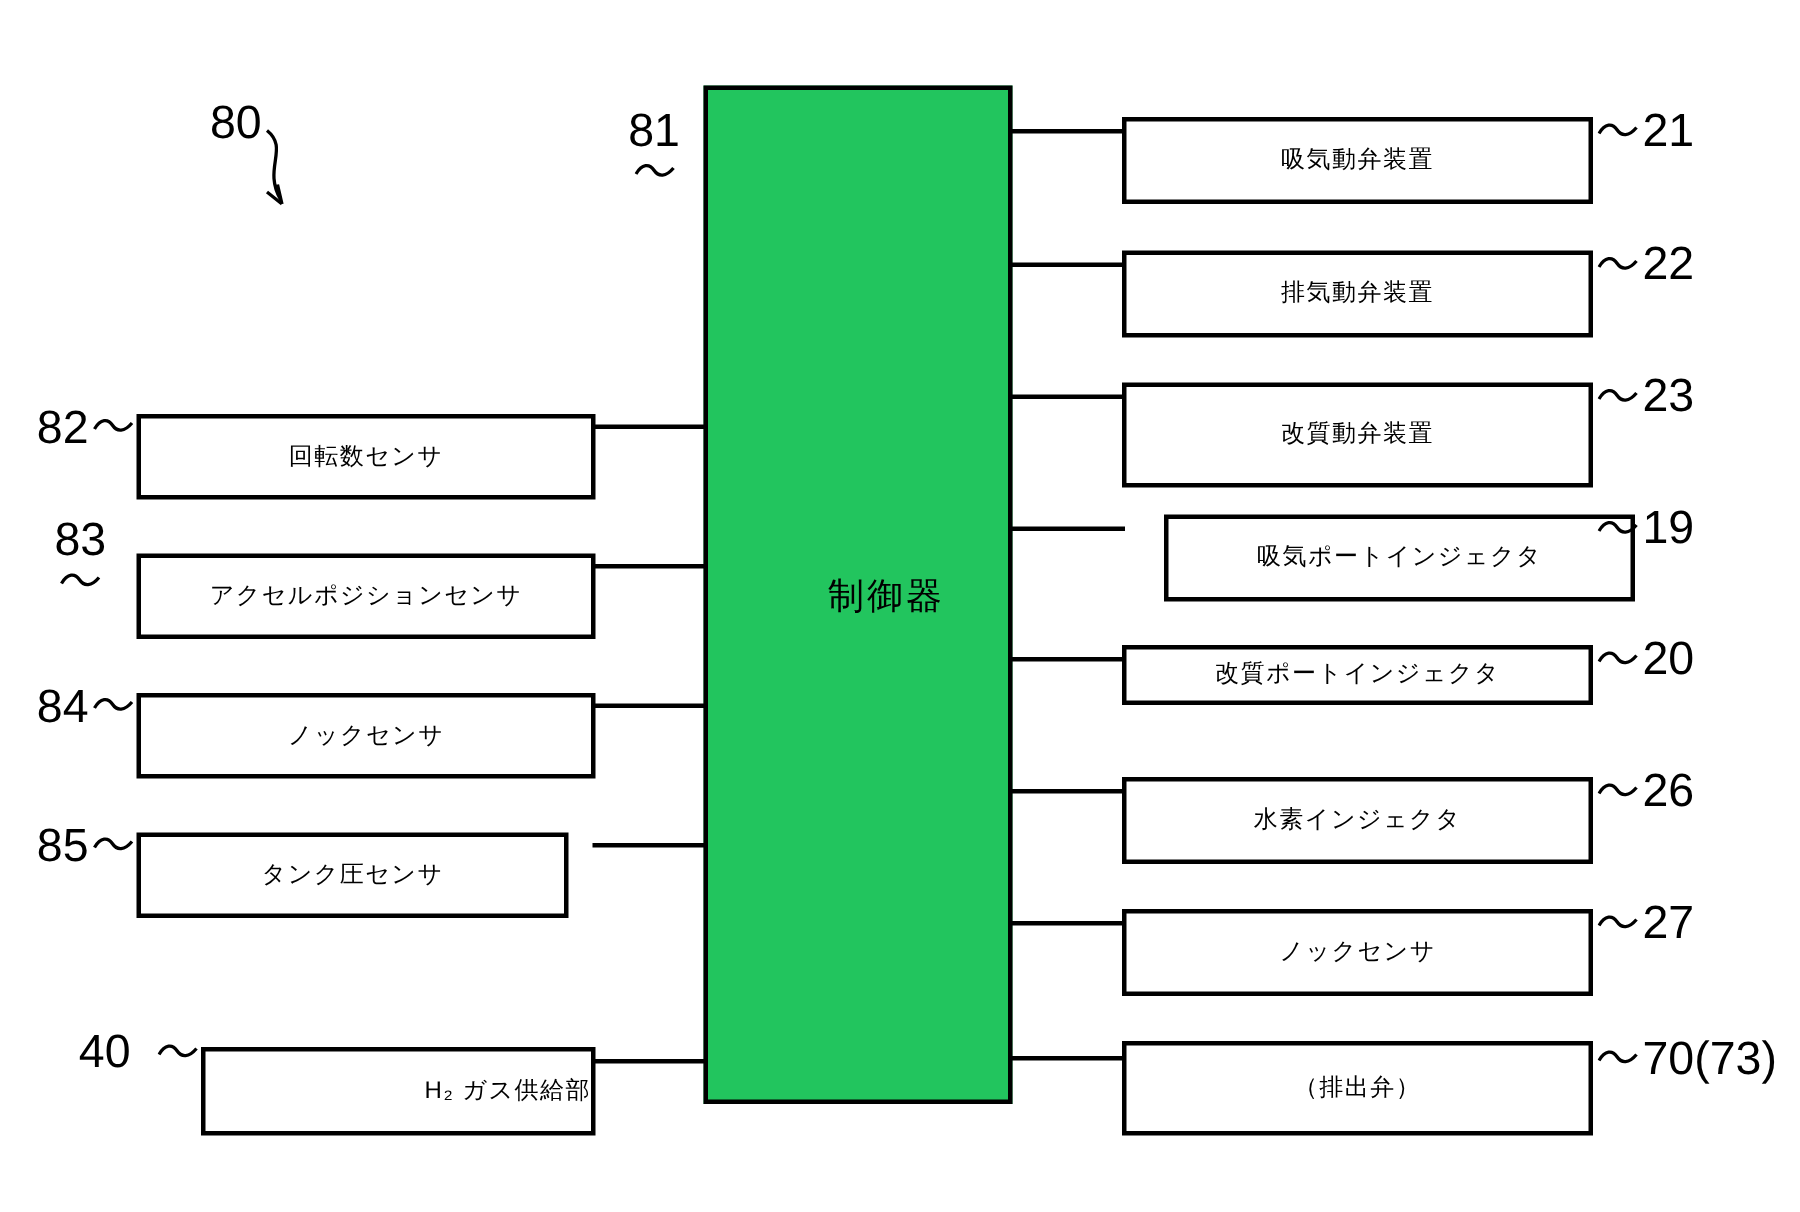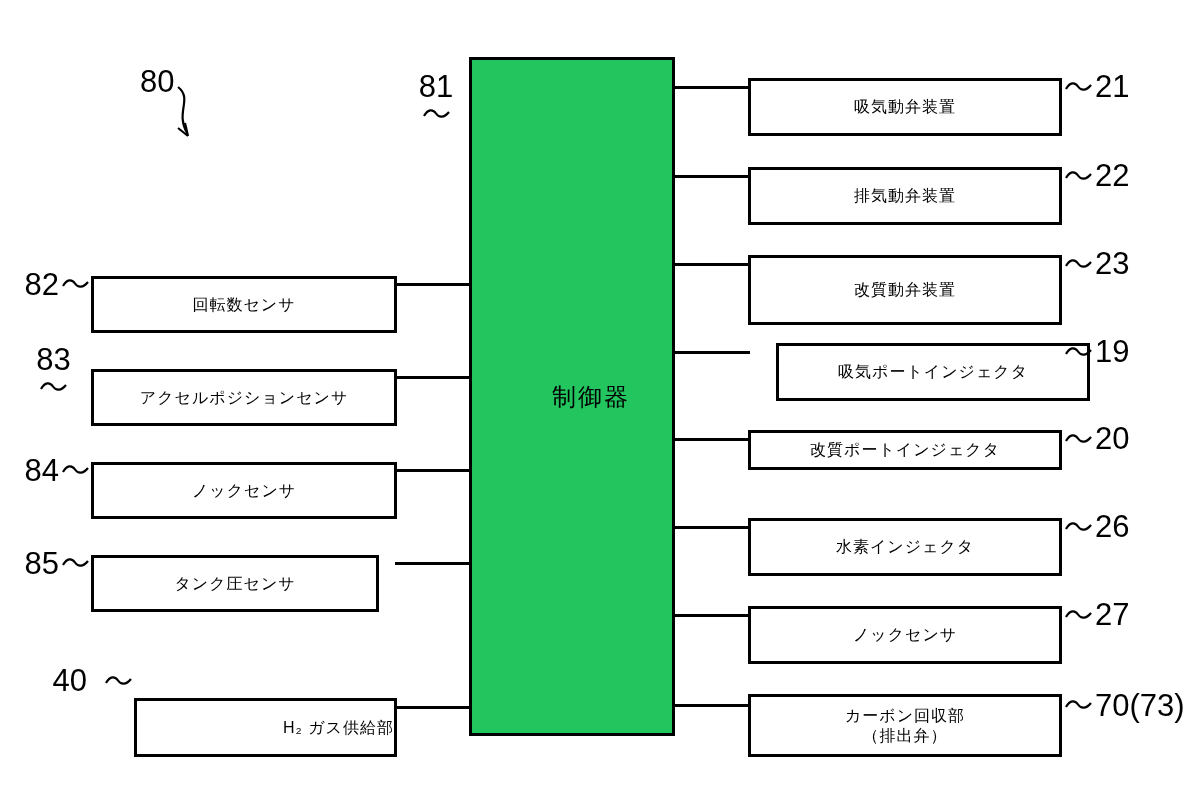--- a/index.html
+++ b/index.html
@@ -91,21 +91,21 @@
       <div class="ref-label left-side" style="left: 18px; top: 545.5px; width: 71px;">
         <span class="ref-num">85</span>
         <svg width="27" height="13" viewBox="0 0 27 13" class="tilde-svg">
           <path d="M1,8 C5,1 10,1 13,5.5 C16,10 21,10 26,4" fill="none" stroke="#000" stroke-width="2.2"></path>
         </svg>
       </div>
       <div class="block" style="left: 134px; top: 678px; width: 263px; height: 59px; align-items: flex-end;">
         <span>H₂ ガス供給部</span>
       </div>
       <div class="connector" style="left: 395px; top: 706px; width: 76px;"></div>
-      <div class="ref-label left-side" style="left: 61px; top: 663px; width: 71px; gap: 18px;">
+      <div class="ref-label left-side" style="left: 61px; top: 683px; width: 71px; gap: 18px;">
         <span class="ref-num">40</span>
         <svg width="27" height="13" viewBox="0 0 27 13" class="tilde-svg">
           <path d="M1,8 C5,1 10,1 13,5.5 C16,10 21,10 26,4" fill="none" stroke="#000" stroke-width="2.2"></path>
         </svg>
       </div>
     </div>
   <div id="right-boxes">
       <div class="block" style="left: 748px; top: 58px; width: 314px; height: 58px;">
         <span>吸気動弁装置</span>
       </div>
@@ -170,21 +170,20 @@
         <span>ノックセンサ</span>
       </div>
       <div class="connector" style="left: 673px; top: 613.5px; width: 77px;"></div>
       <div class="ref-label" style="left: 1065px; top: 597px;">
         <svg width="27" height="13" viewBox="0 0 27 13" class="tilde-svg">
           <path d="M1,8 C5,1 10,1 13,5.5 C16,10 21,10 26,4" fill="none" stroke="#000" stroke-width="2.2"></path>
         </svg>
         <span class="ref-num">27</span>
       </div>
       <div class="block" style="left: 748px; top: 674px; width: 314px; height: 63px;">
-        <span>カーボン回収部</span>
         <span>（排出弁）</span>
       </div>
       <div class="connector" style="left: 673px; top: 704px; width: 77px;"></div>
       <div class="ref-label" style="left: 1065px; top: 687.5px;">
         <svg width="27" height="13" viewBox="0 0 27 13" class="tilde-svg">
           <path d="M1,8 C5,1 10,1 13,5.5 C16,10 21,10 26,4" fill="none" stroke="#000" stroke-width="2.2"></path>
         </svg>
         <span class="ref-num">70(73)</span>
       </div>
     </div>

